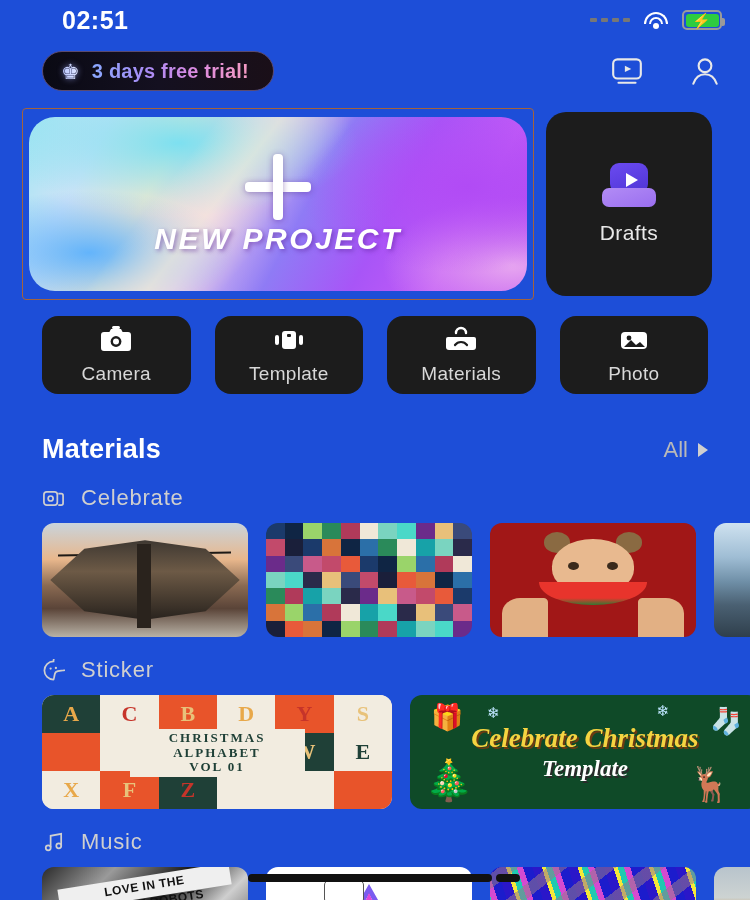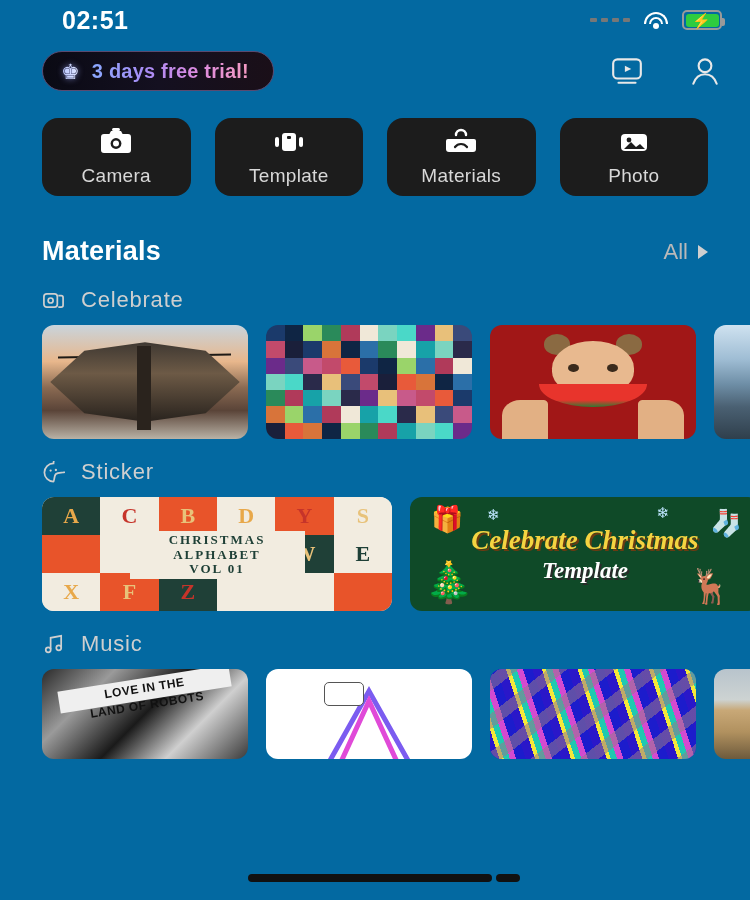--- a/index.html
+++ b/index.html
@@ -2,21 +2,21 @@
 <html><head>
 <meta charset="utf-8">
 <style>
   * { margin:0; padding:0; box-sizing:border-box; }
   html,body { width:750px; height:900px; background:#000; overflow:hidden; }
   body {
     font-family:"Liberation Sans", sans-serif;
     color:#fff;
     -webkit-font-smoothing:antialiased;
   }
-  .phone { position:relative; width:750px; height:900px; background:#0369a1; }
+  .phone { position:relative; width:750px; height:900px; background:#1d4ed8; }
 
   
   .statusbar {
     height:40px; display:flex; align-items:center;
     justify-content:space-between; padding:0 28px 0 62px;
   }
   .status-time { font-size:25px; font-weight:700; letter-spacing:.5px; }
   .status-right { display:flex; align-items:center; gap:14px; }
   .sig-dots { display:flex; gap:4px; align-items:center; }
   .sig-dots i { display:block; width:7px; height:4px; background:#777; border-radius:1px; }
@@ -302,20 +302,41 @@
       </div>
       <div class="ic">
         <svg viewBox="0 0 32 32">
             <circle cx="16" cy="11" r="6" fill="none" stroke="#e8e8e8" stroke-width="2"></circle>
             <path d="M5 28c2-6 6.5-9 11-9s9 3 11 9" fill="none" stroke="#e8e8e8" stroke-width="2" stroke-linecap="round"></path>
           </svg>
       </div>
     </div>
   </div>
 
+  <div class="hero-row">
+
+    <div class="newproj-wrap">
+      <div class="newproj">
+        <div class="np-plus">
+            <i></i>
+            <i></i>
+          </div>
+        <div class="np-label">NEW PROJECT</div>
+      </div>
+    </div>
+
+    <div class="drafts">
+      <div class="drafts-icon">
+        <div class="top"></div>
+          <div class="bot"></div>
+          <div class="play"></div>
+      </div>
+      <div class="drafts-label">Drafts</div>
+    </div>
+  </div>
 
   <div class="actions">
 
     <div class="action">
       <svg viewBox="0 0 34 28">
           <path d="M12 3h10l1.6 3H29a3 3 0 013 3v13a3 3 0 01-3 3H5a3 3 0 01-3-3V9a3 3 0 013-3h5.4z"></path>
           <circle cx="17" cy="15.5" r="5.4" fill="#1c1c1c"></circle>
           <circle cx="17" cy="15.5" r="3" fill="#fff"></circle>
           <rect x="13" y="0" width="8" height="3" rx="1.5"></rect>
         </svg>

